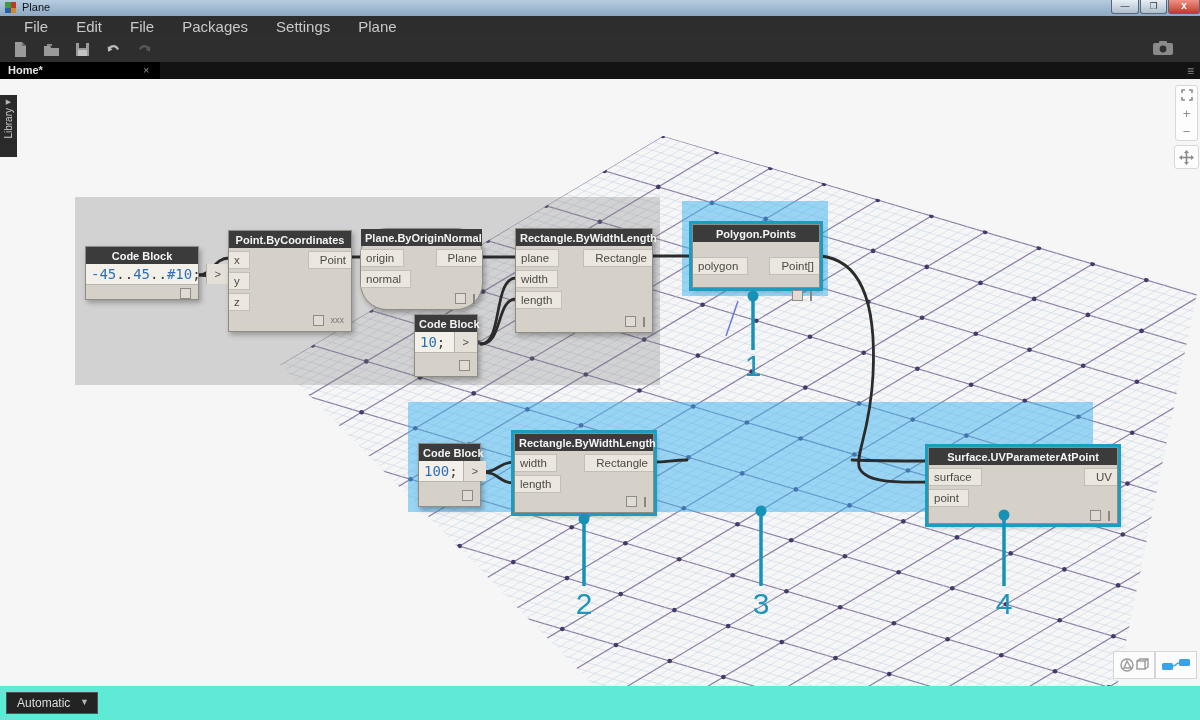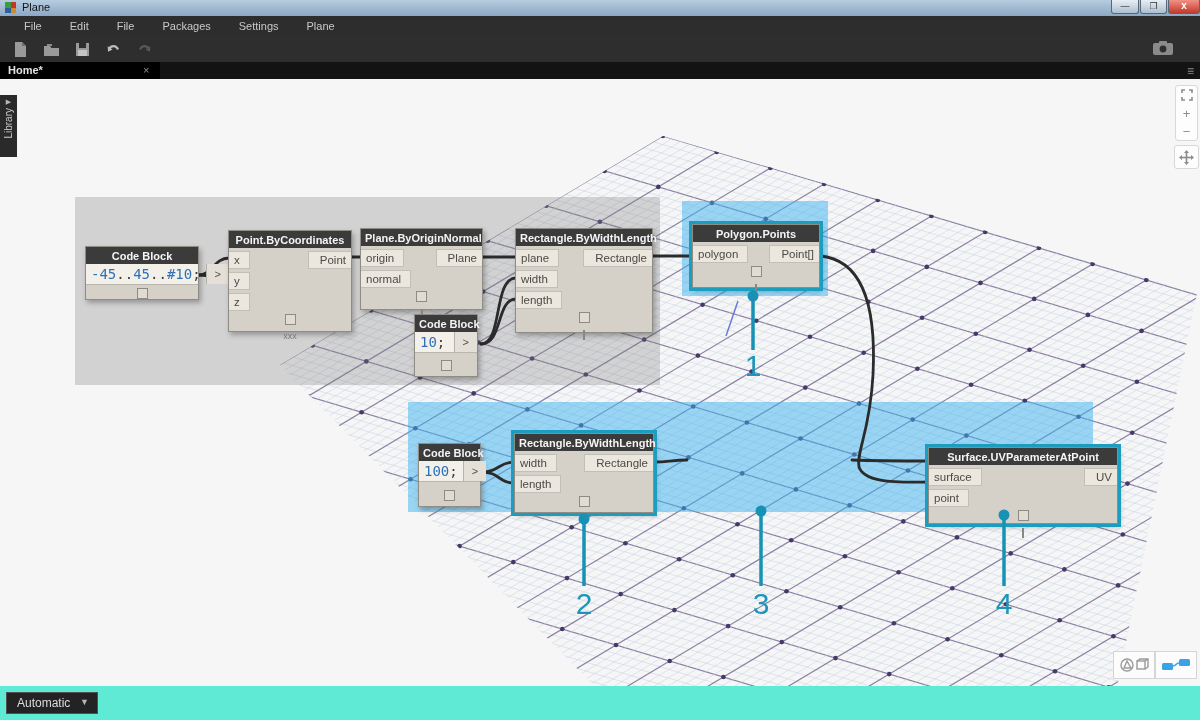--- a/index.html
+++ b/index.html
@@ -18,21 +18,21 @@
   .wbtn{position:absolute;top:0;height:13px;border:1px solid #56677a;border-top:none;
     border-radius:0 0 3px 3px;background:linear-gradient(#e7eef5,#aebecd);
     font-size:9px;color:#333;text-align:center;line-height:12px;}
   #btn-min{left:1111px;width:26px}
   #btn-restore{left:1140px;width:25px}
   #btn-close{left:1168px;width:30px;background:linear-gradient(#f09287,#c23a2b);
     color:#fff;font-weight:bold;font-size:10px;}
 
   #menubar{position:absolute;left:0;top:16px;width:1200px;height:20px;z-index:60;
     background:#2d2d2d;display:flex;align-items:center;padding-left:10px;box-sizing:border-box;}
-  .menu-item{color:#c9c9c9;font-size:11px;padding:0 14px;cursor:default;}
+  .menu-item{color:#c9c9c9;font-size:15px;padding:0 14px;cursor:default;}
 
   #toolbar{position:absolute;left:0;top:36px;width:1200px;height:26px;z-index:60;
     background:#2e2e2e;display:flex;align-items:center;gap:14px;padding-left:12px;box-sizing:border-box;}
   .tbicon{width:17px;height:17px;display:inline-block}
   #camera{position:absolute;right:26px;top:4px;width:22px;height:16px;}
 
   #tabbar{position:absolute;left:0;top:62px;width:1200px;height:17px;z-index:60;
     background:#131313;}
   #tab-home{position:absolute;left:0;top:0;width:160px;height:17px;background:#000000;
     color:#e2e2e2;font-size:11px;font-weight:bold;line-height:16px;padding-left:8px;box-sizing:border-box;}
@@ -86,38 +86,38 @@
     box-shadow:2px 3px 5px rgba(0,0,0,.28);display:flex;flex-direction:column;box-sizing:border-box;}
   .node.sel{box-shadow:0 0 0 3px #1d9dbe,2px 3px 5px rgba(0,0,0,.28);}
   .nhead{background:#3b3b3b;color:#f4f4f4;font-weight:bold;font-size:11px;
     text-align:center;padding:3px 4px 2px;white-space:nowrap;}
   .prow{display:flex;justify-content:flex-start;margin-top:3px;align-items:flex-start;}
   .pin{background:#ebe7df;border:1px solid #c2bfb6;border-left:none;color:#4c4a45;
     font-size:11.5px;padding:2px 9px 2px 5px;}
   .pout{background:#ebe7df;border:1px solid #c2bfb6;border-right:none;color:#4c4a45;
     font-size:11.5px;padding:2px 5px 2px 11px;margin-left:auto;}
   .nfoot{margin-top:auto;display:flex;justify-content:flex-end;align-items:center;
-    gap:7px;padding:3px 7px 5px;flex-direction:column;}
+    gap:7px;padding:3px 7px 5px;}
   .chk{width:9px;height:9px;border:1px solid #8e8b83;background:#e0dcd4;display:inline-block;}
   .lace{color:#7c7974;font-size:9px;line-height:9px;}
   .lacebar{width:2px;height:10px;background:#8a8780;display:inline-block;}
   
   .cbrow{display:flex;background:#f3f0e9;border-bottom:1px solid #b9b6ae;align-items:stretch;}
   .code{font-family:"DejaVu Sans Mono",monospace;font-size:14px;padding:2px 5px;color:#3a3a3a;
     white-space:nowrap;flex:1;}
   .code .num{color:#2e71b8;}
   .pout-sm{border-left:1px solid #b5b2aa;padding:2px 8px;font-size:11px;color:#55524c;
     background:#e4e0d8;display:flex;align-items:center;}
 
   #n-cb1{left:85px;top:246px;width:114px;height:54px;}
   #n-pbc{left:228px;top:230px;width:124px;height:102px;}
-  #n-plane{left:360px;top:228px;width:123px;height:82px;}
+  #n-plane{left:360px;top:228px;width:123px;height:82px;border-radius:27px;}
   #n-cb2{left:414px;top:314px;width:64px;height:63px;}
   #n-rect1{left:515px;top:228px;width:138px;height:105px;}
-  #n-polygon{left:692px;top:224px;width:128px;height:64px;}
+  #n-polygon{left:692px;top:224px;width:128px;height:64px;gap:12px;}
   #n-cb3{left:418px;top:443px;width:63px;height:64px;}
   #n-rect2{left:514px;top:433px;width:140px;height:80px;}
   #n-patch{left:686px;top:428px;width:166px;height:64px;}
   #n-uvp{left:928px;top:430px;width:190px;height:77px;margin-top:17px;}
 </style>
 </head>
 <body>
 
 <div id="stage">
 

